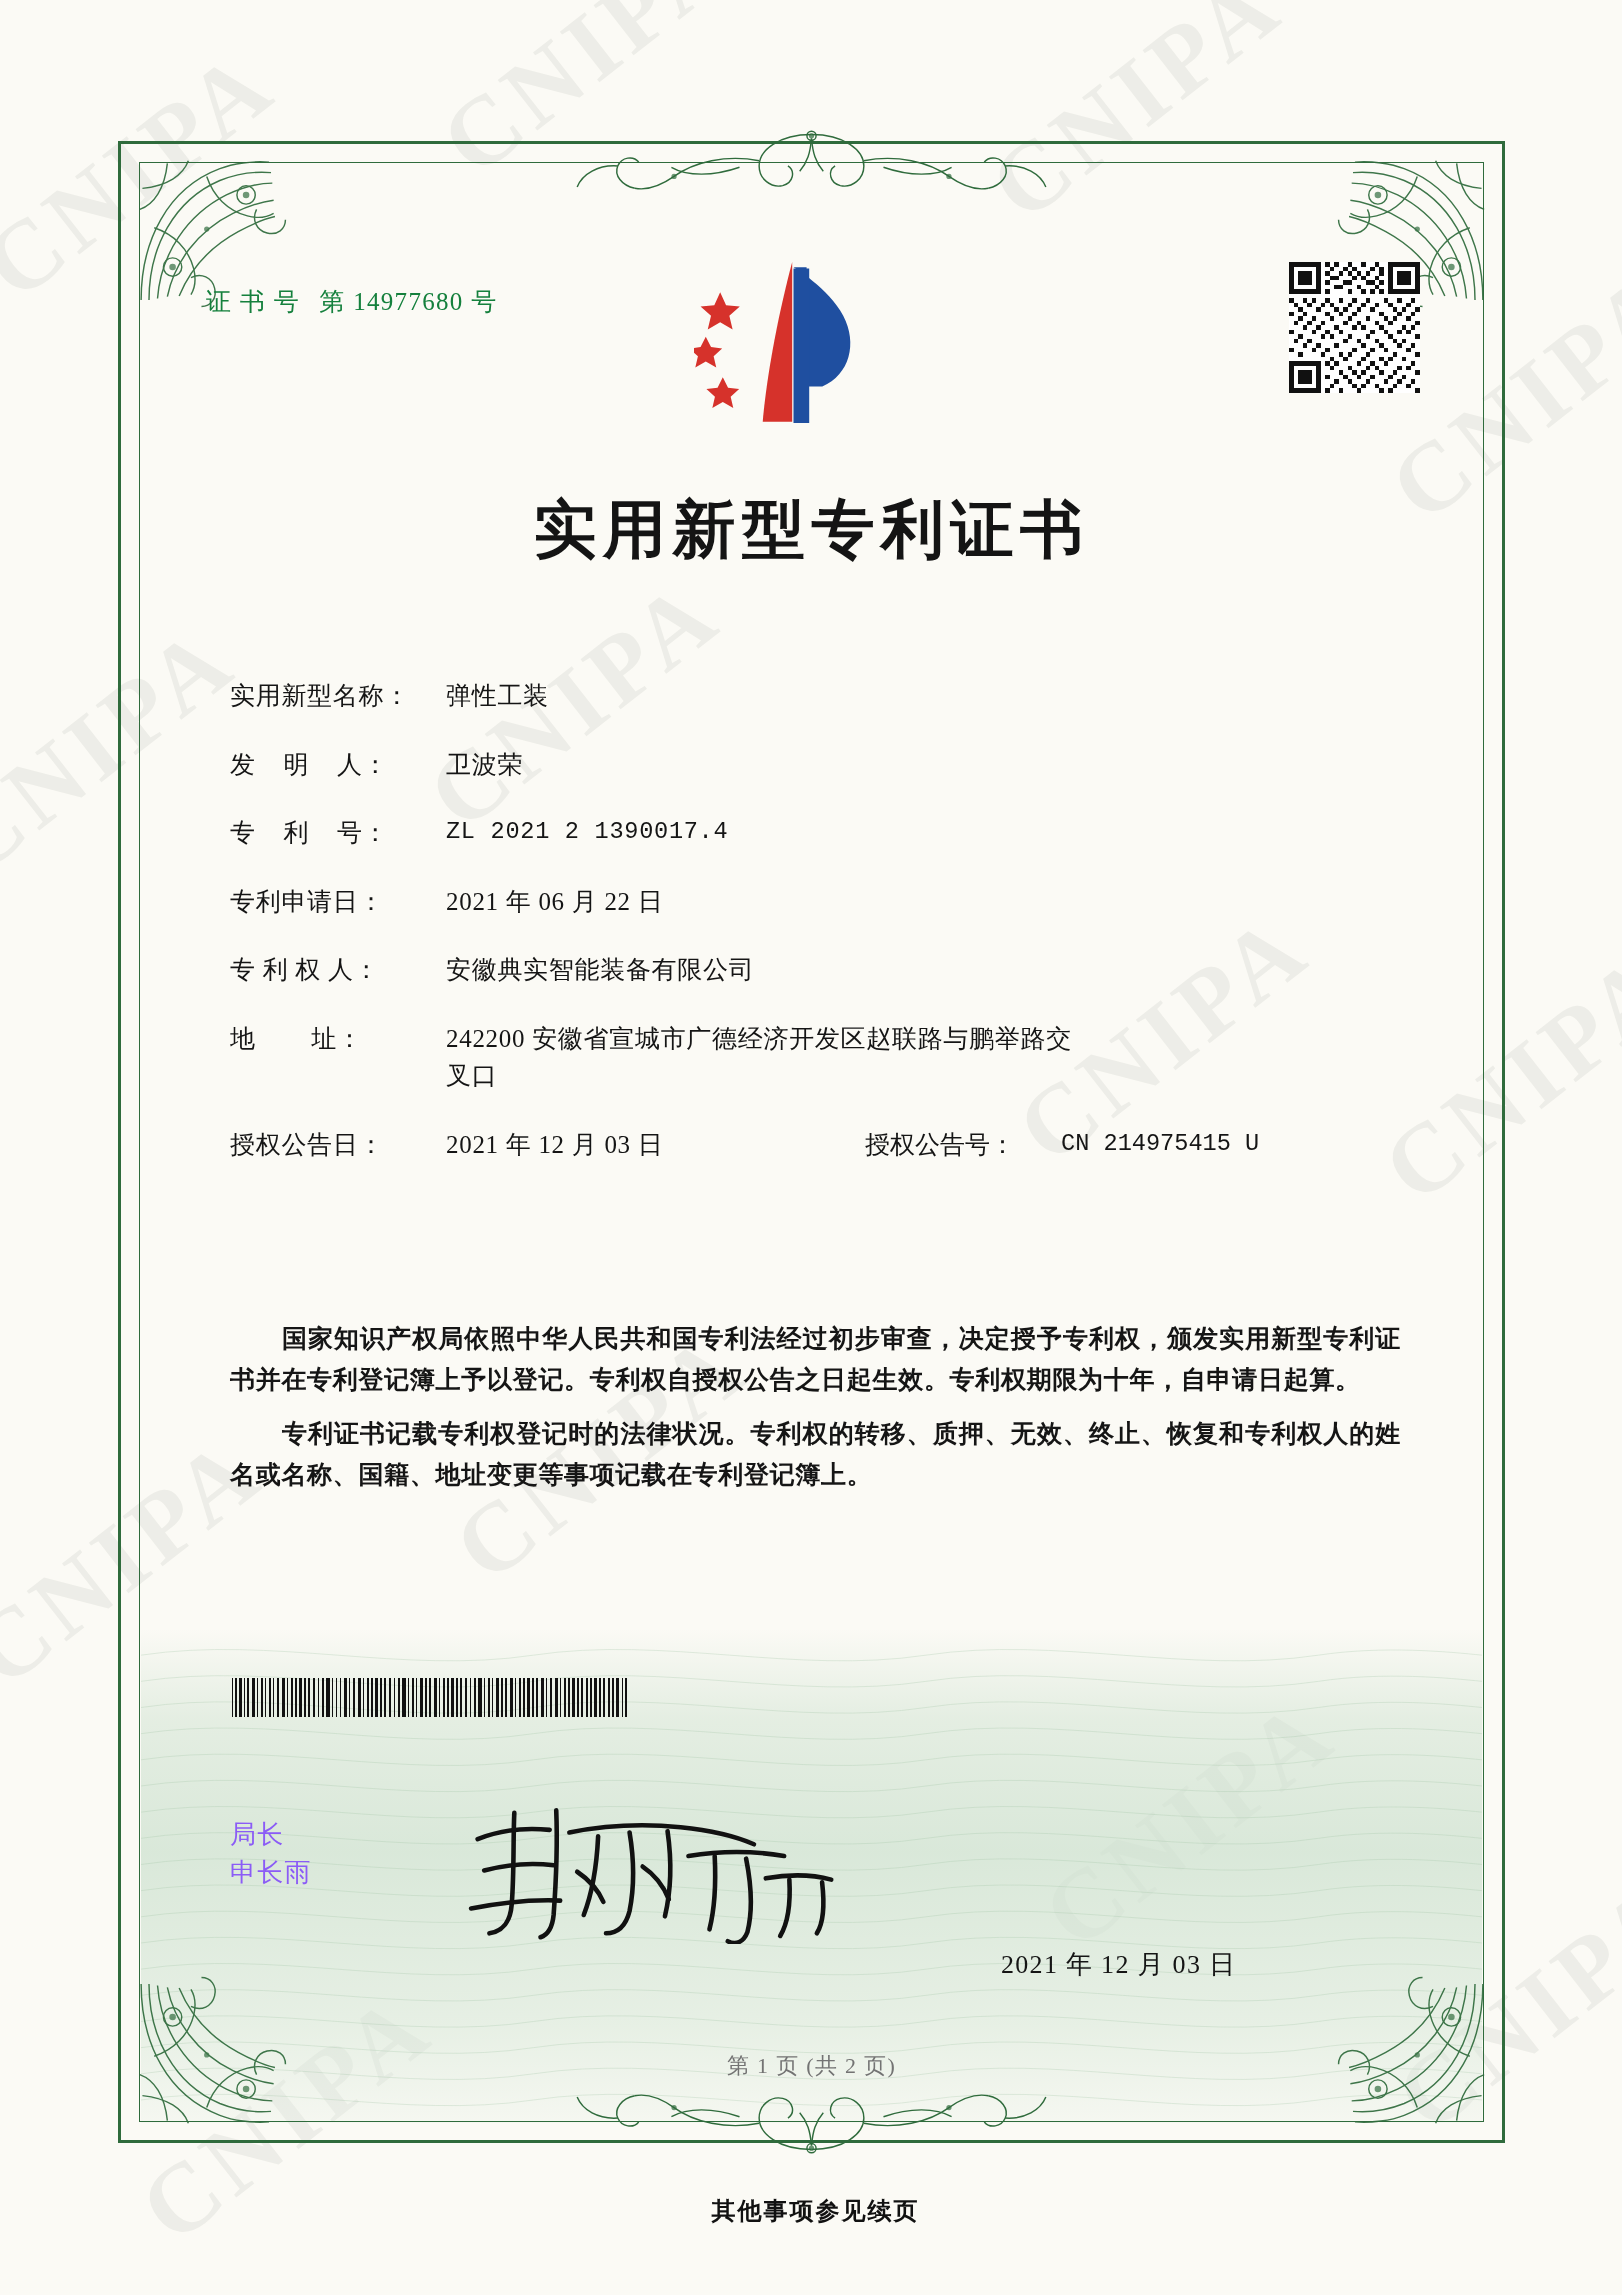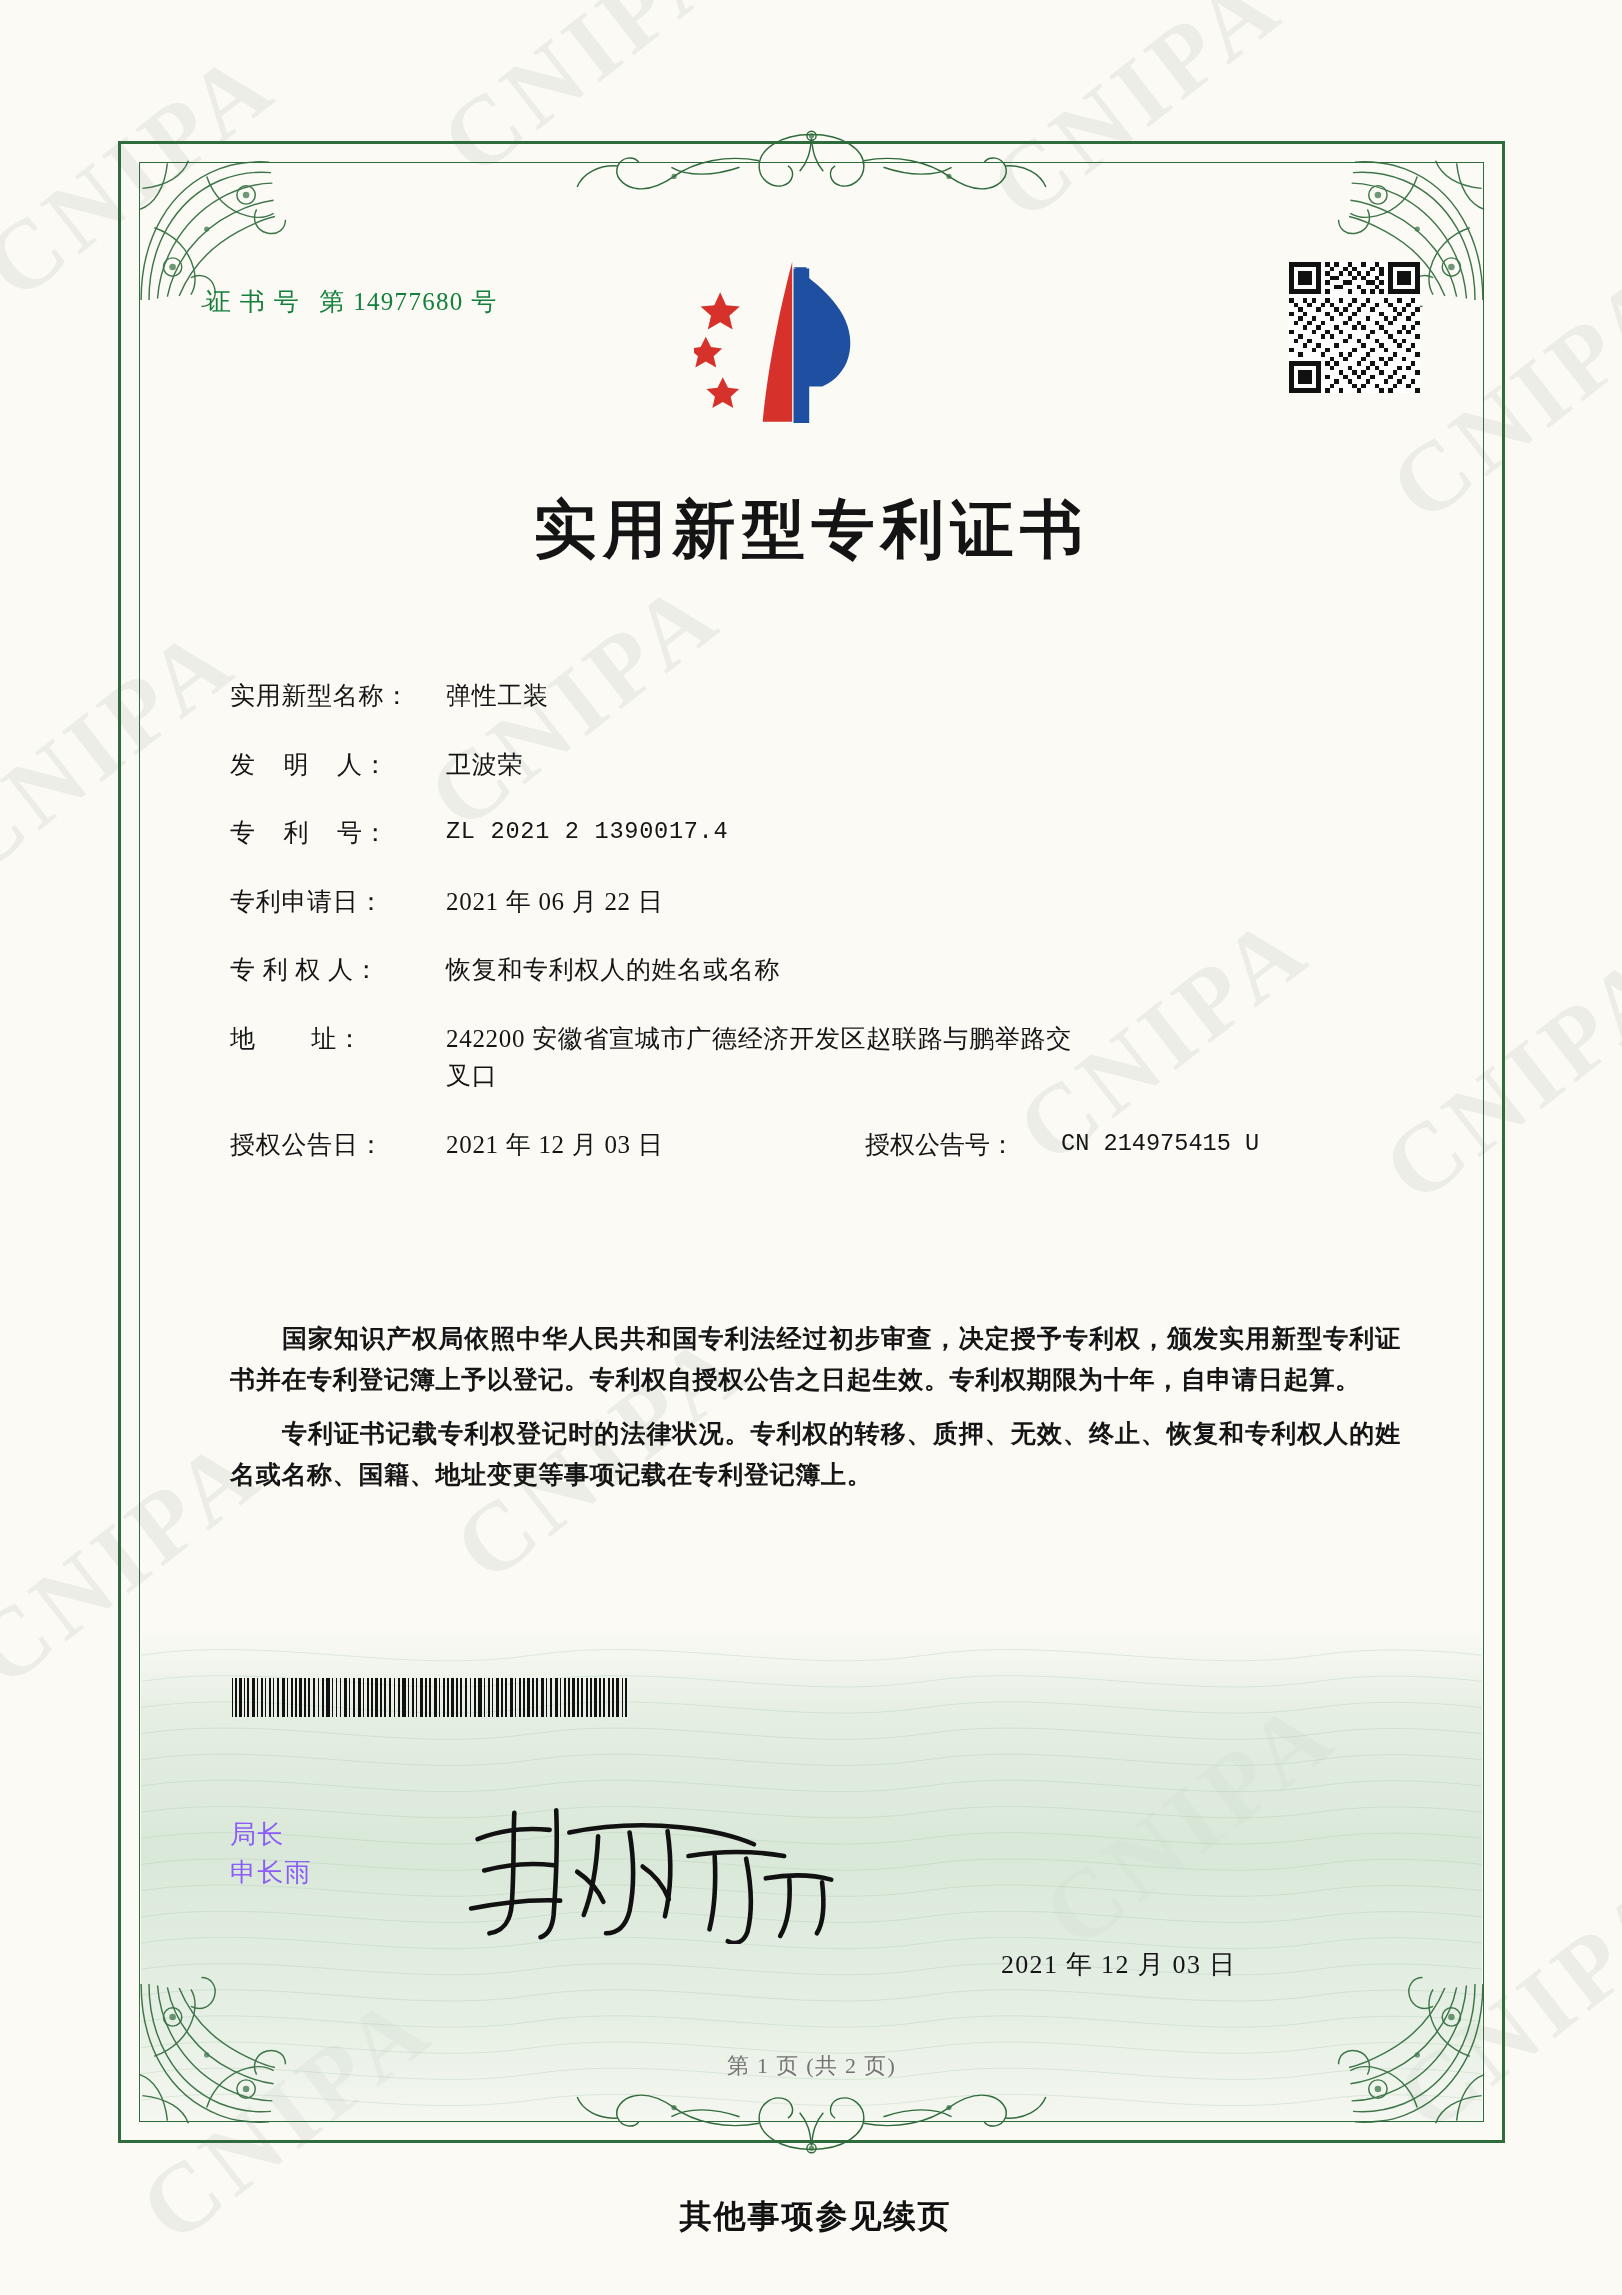--- a/index.html
+++ b/index.html
@@ -244,21 +244,21 @@
     font-size: 22px;
     color: #737373;
     letter-spacing: 1.3px;
   }
   .footer-note {
     position: absolute;
     left: 0;
     right: 0;
     top: 2195px;
     text-align: center;
-    font-size: 32px;
+    font-size: 24px;
     color: #111;
     letter-spacing: 2px;
     font-weight: 600;
     padding-left: 8px;
   }
 </style>
 </head>
 <body>
 
 <div class="page">
@@ -680,21 +680,21 @@
     <div class="field-row">
       <div class="field-label">专    利    号：</div>
       <div class="field-value mono">ZL 2021 2 1390017.4</div>
     </div>
     <div class="field-row">
       <div class="field-label">专利申请日：</div>
       <div class="field-value">2021 年 06 月 22 日</div>
     </div>
     <div class="field-row">
       <div class="field-label">专 利 权 人：</div>
-      <div class="field-value">恢复和专利权人的姓名或名称</div>
+      <div class="field-value">安徽典实智能装备有限公司</div>
     </div>
     <div class="field-row">
       <div class="field-label">地        址：</div>
       <div class="field-value" style="white-space:pre-line;">242200 安徽省宣城市广德经济开发区赵联路与鹏举路交
 叉口</div>
     </div>
     <div class="field-row two-col">
       <div class="field-label">授权公告日：</div>
       <div class="field-value">2021 年 12 月 03 日</div>
       <div class="field-label2">授权公告号：</div>

